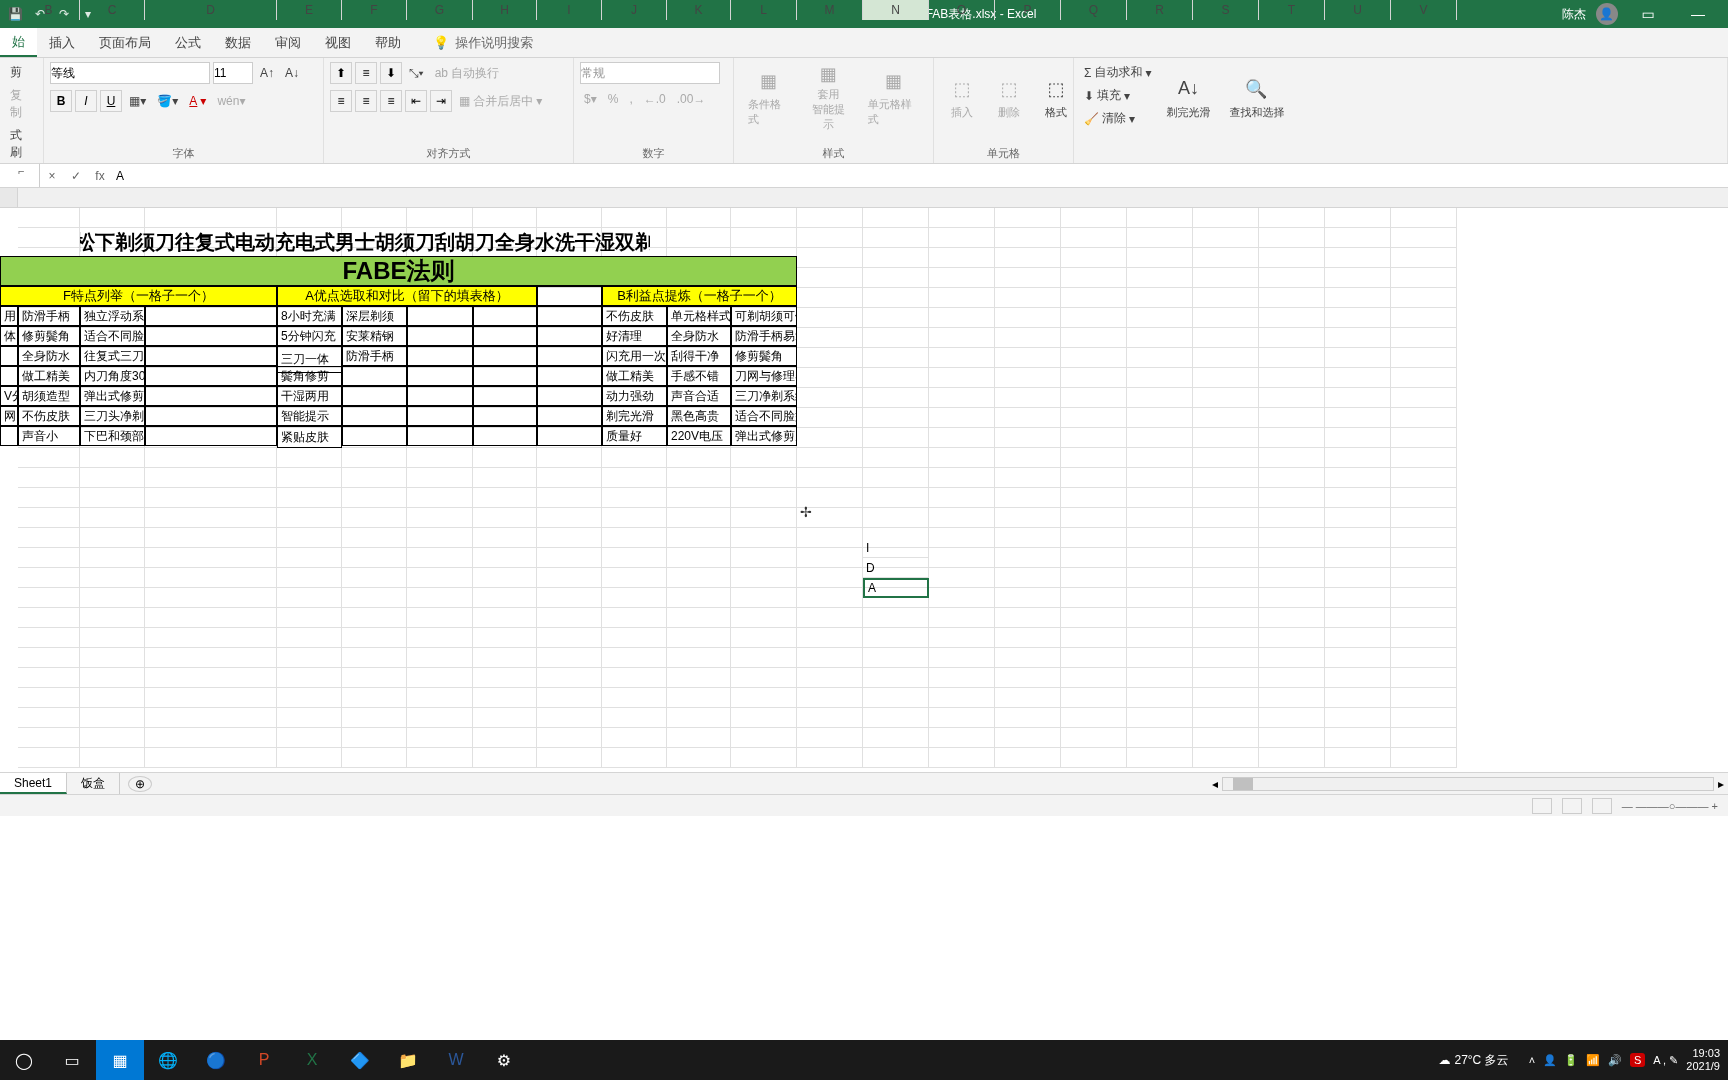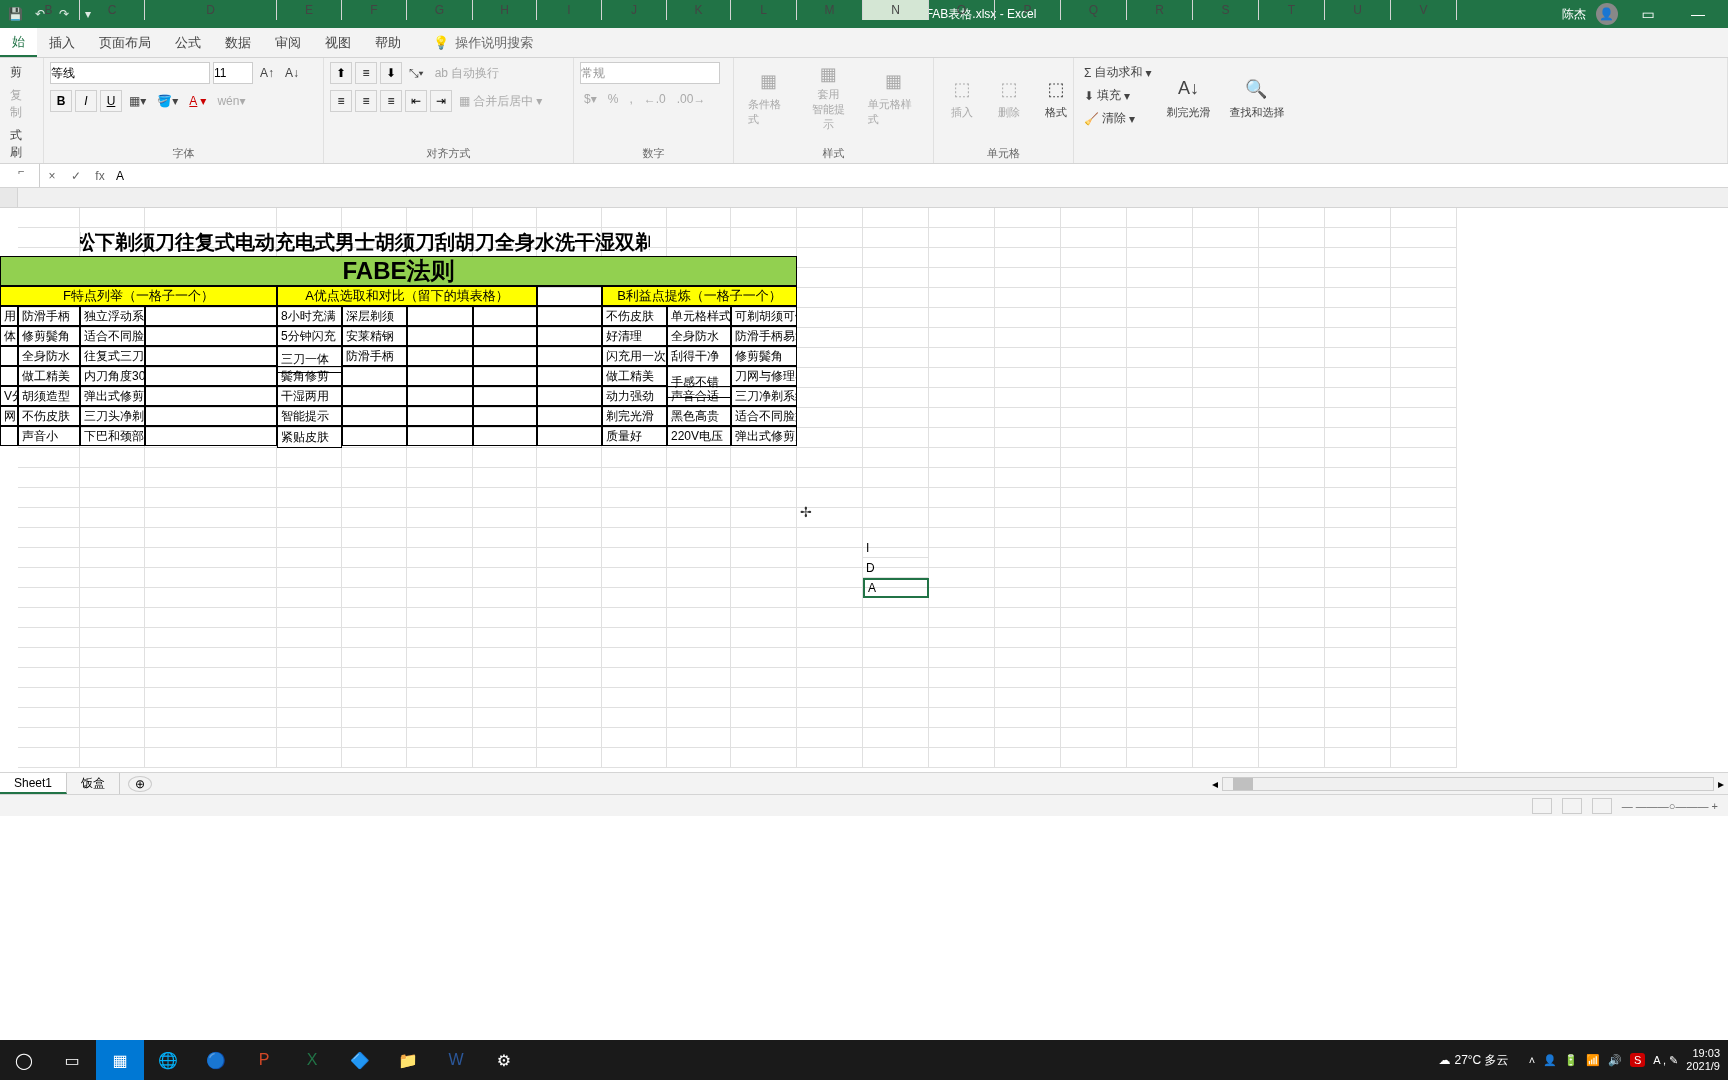--- a/index.html
+++ b/index.html
@@ -909,21 +909,21 @@
       <div class="gcell data-cell" style="left:0px;top:158px;width:18px;height:20px"></div>
       <div class="gcell data-cell" style="left:18px;top:158px;width:62px;height:20px">做工精美</div>
       <div class="gcell data-cell" style="left:80px;top:158px;width:65px;height:20px">内刀角度30°</div>
       <div class="gcell data-cell" style="left:145px;top:158px;width:132px;height:20px"></div>
       <div class="gcell data-cell" style="left:277px;top:158px;width:65px;height:20px">鬓角修剪</div>
       <div class="gcell data-cell" style="left:342px;top:158px;width:65px;height:20px"></div>
       <div class="gcell data-cell" style="left:407px;top:158px;width:66px;height:20px"></div>
       <div class="gcell data-cell" style="left:473px;top:158px;width:64px;height:20px"></div>
       <div class="gcell data-cell" style="left:537px;top:158px;width:65px;height:20px"></div>
       <div class="gcell data-cell" style="left:602px;top:158px;width:65px;height:20px">做工精美</div>
-      <div class="gcell data-cell" style="left:667px;top:158px;width:64px;height:32px">手感不错</div>
+      <div class="gcell data-cell" style="left:667px;top:158px;width:64px;height:20px">手感不错</div>
       <div class="gcell data-cell" style="left:731px;top:158px;width:66px;height:20px">刀网与修理器独立浮动</div>
       <div class="gcell data-cell" style="left:0px;top:178px;width:18px;height:20px">V分</div>
       <div class="gcell data-cell" style="left:18px;top:178px;width:62px;height:20px">胡须造型</div>
       <div class="gcell data-cell" style="left:80px;top:178px;width:65px;height:20px">弹出式修剪刀</div>
       <div class="gcell data-cell" style="left:145px;top:178px;width:132px;height:20px"></div>
       <div class="gcell data-cell" style="left:277px;top:178px;width:65px;height:20px">干湿两用</div>
       <div class="gcell data-cell" style="left:342px;top:178px;width:65px;height:20px"></div>
       <div class="gcell data-cell" style="left:407px;top:178px;width:66px;height:20px"></div>
       <div class="gcell data-cell" style="left:473px;top:178px;width:64px;height:20px"></div>
       <div class="gcell data-cell" style="left:537px;top:178px;width:65px;height:20px"></div>

